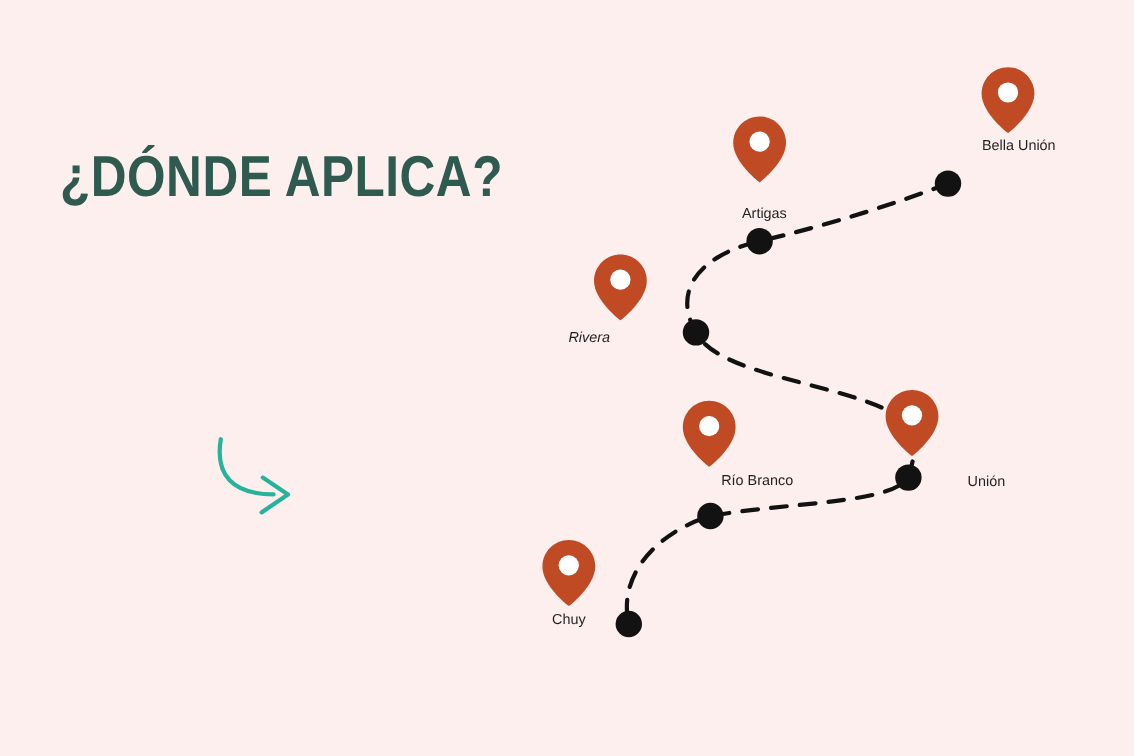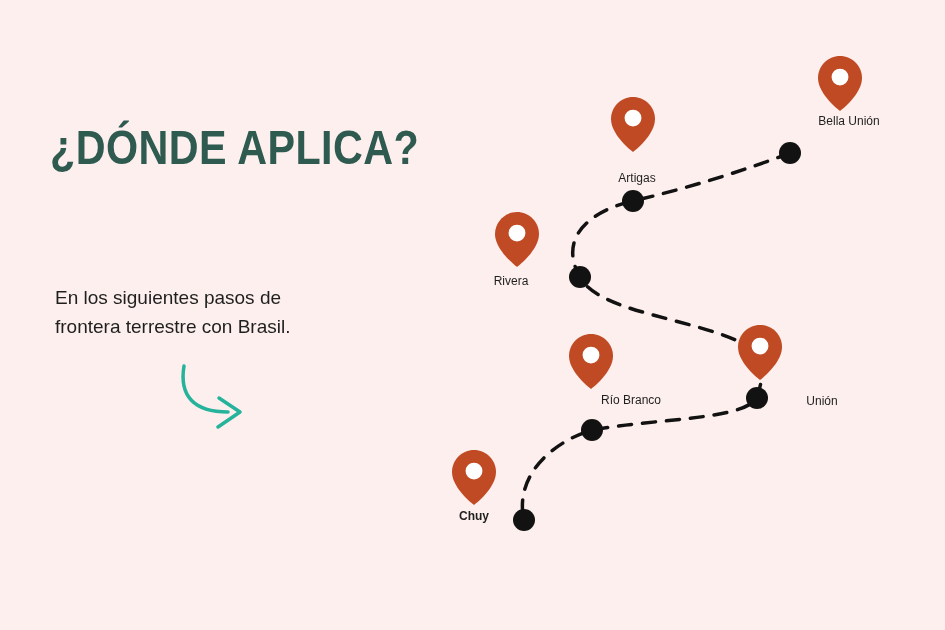--- a/index.html
+++ b/index.html
@@ -41,33 +41,33 @@
   .arrow-line,.arrow-head{
     fill:none;stroke:var(--accent-arrow,#25b39b);
     stroke-width:3.5;stroke-linecap:round;stroke-linejoin:round;
   }
   .loc-label{
     position:absolute;transform:translateX(-50%);
     font-size:12px;color:var(--text,#1f1f1f);white-space:nowrap;
   }
   .lbl-bella-union{left:849px;top:114px;}
   .lbl-artigas{left:637px;top:171px;}
-  .lbl-rivera{left:511px;top:274px;}
+  .lbl-rivera{left:491px;top:274px;font-style:italic;}
   .lbl-acegua{left:822px;top:394px;}
   .lbl-rio-branco{left:591px;top:393px;margin-left:40px;}
-  .lbl-chuy{left:474px;top:509px;font-weight:bold;}
+  .lbl-chuy{left:474px;top:509px;}
 </style>
 </head>
 <body>
 
 <div class="page">
 
   <h1 class="title">¿DÓNDE APLICA?</h1>
 
-  <p class="desc"><span>En los siguientes pasos de</span><br><span>frontera terrestre con Brasil.</span></p>
+  <p class="desc"><br></p>
 
   <svg class="art" width="945" height="630" viewBox="0 0 945 630">
 
     <g>
       <path class="arrow-line" d="M 184 366 C 179 396 194 412 228 412"></path>
       <path class="arrow-head" d="M 219 398 L 240 412 L 218 427"></path>
     </g>
 
     <path class="route" d="M 790 153
          C 740 172 688 188 633 201

